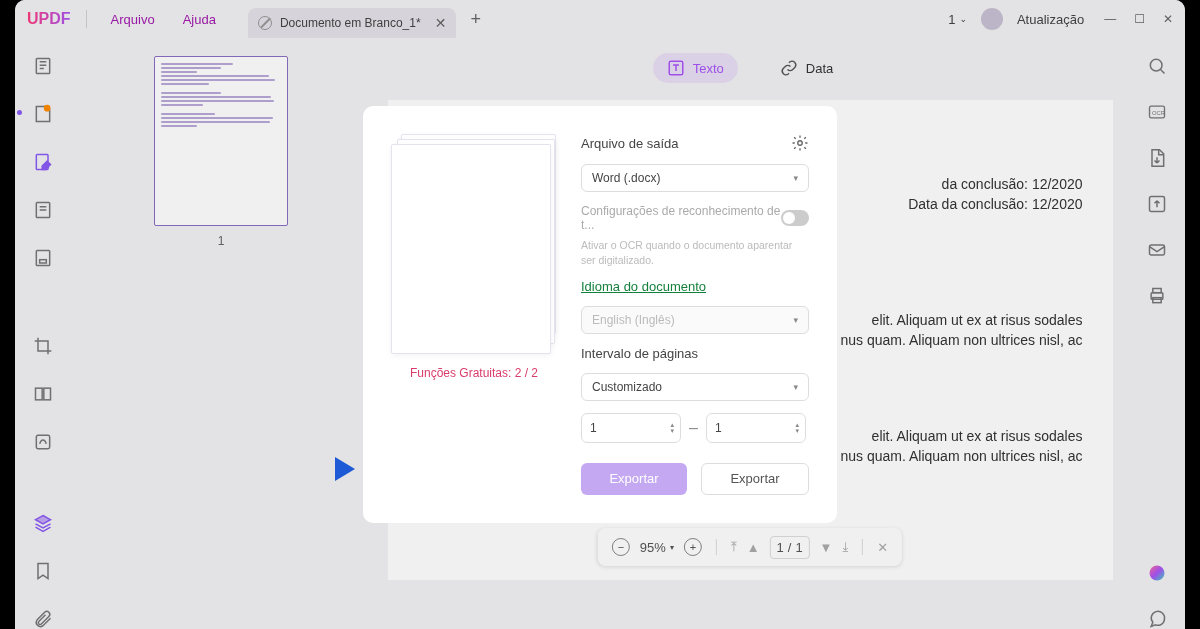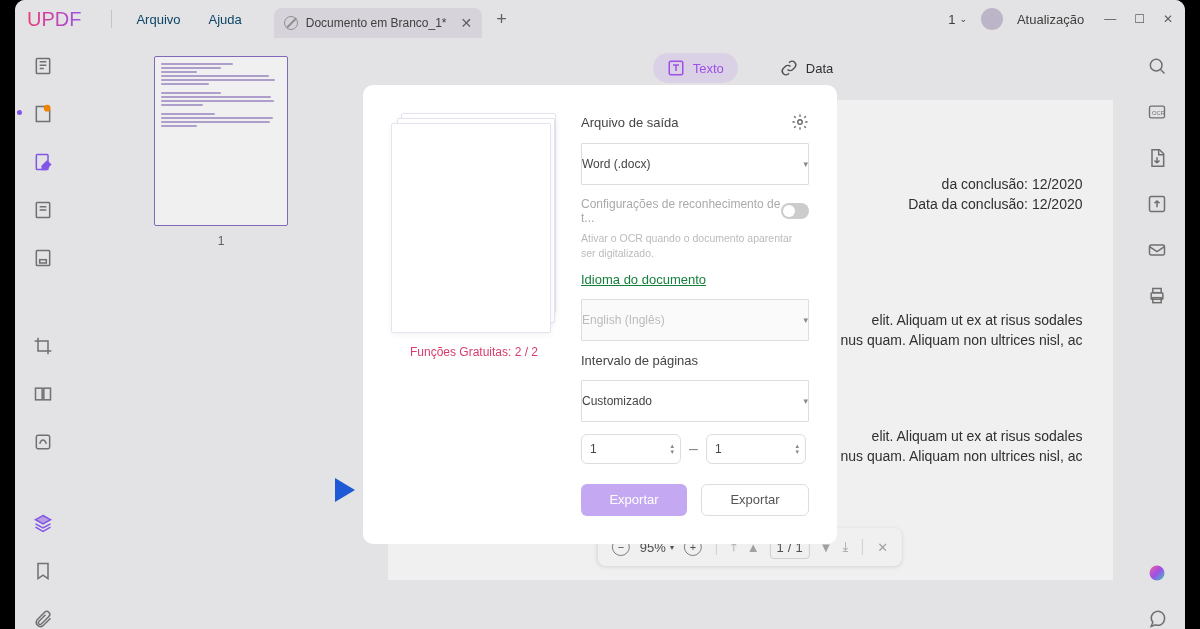--- a/index.html
+++ b/index.html
@@ -1,21 +1,21 @@
 <!DOCTYPE html>
 <html><head>
 <meta charset="utf-8">
 <style>
 * { margin: 0; padding: 0; box-sizing: border-box; font-family: -apple-system, BlinkMacSystemFont, "Segoe UI", sans-serif; }
 body { background: #000; width: 1200px; height: 629px; overflow: hidden; position: relative; }
 .app-frame { position: absolute; top: 0; left: 15px; right: 15px; bottom: 0; background: #f2f1f3; border-radius: 10px 10px 0 0; display: flex; flex-direction: column; }
 .titlebar { height: 38px; background: #f2f1f3; display: flex; align-items: center; padding: 0 12px; border-radius: 10px 10px 0 0; }
-.logo { font-weight: 400; font-size: 20px; background: linear-gradient(90deg,#ff3b7f,#a855f7); -webkit-background-clip: text; -webkit-text-fill-color: transparent; background-clip: text; margin-right: 20px; }
+.logo { font-weight: 700; font-size: 16px; background: linear-gradient(90deg,#ff3b7f,#a855f7); -webkit-background-clip: text; -webkit-text-fill-color: transparent; background-clip: text; margin-right: 5px; }
 .sep { width: 1px; height: 18px; background: #d0d0d0; margin: 0 10px; }
-.menu-item { font-size: 13px; color: #0c4a6e; margin: 0 14px; cursor: pointer; }
+.menu-item { font-size: 13px; color: #a21caf; margin: 0 14px; cursor: pointer; }
 .tab { display: flex; align-items: center; height: 30px; background: #e4e1e8; border-radius: 8px 8px 0 0; padding: 0 10px; margin-left: 18px; gap: 8px; margin-top: 8px; }
 .tab-icon { width: 14px; height: 14px; border: 1.5px solid #999; border-radius: 50%; position: relative; }
 .tab-icon::after { content: ''; position: absolute; width: 13px; height: 1.5px; background: #999; top: 5px; left: 0; transform: rotate(-45deg); }
 .tab-label { font-size: 12px; color: #444; }
 .tab-close { font-size: 14px; color: #666; cursor: pointer; margin-left: 6px; }
 .add-tab { font-size: 18px; color: #666; margin-left: 14px; cursor: pointer; }
 .titlebar-right { margin-left: auto; display: flex; align-items: center; gap: 14px; }
 .page-count { font-size: 13px; color: #444; display:flex; align-items:center; gap:4px;}
 .avatar { width: 22px; height: 22px; border-radius: 50%; background: #c8c1d4; }
 .upgrade { font-size: 13px; color: #444; }
@@ -57,21 +57,21 @@
 .preview-stack .sheet { position:absolute; background:#fff; border:1px solid #e6e2ef; border-radius:2px; box-shadow:0 2px 6px rgba(0,0,0,.05);}
 .preview-stack .s1 { width:155px; height:200px; top:0; left:10px; }
 .preview-stack .s2 { width:158px; height:205px; top:5px; left:6px; }
 .preview-stack .s3 { width:160px; height:210px; top:10px; left:0; }
 .free-line { font-size:12px; color:#d93b6a; margin-top:10px; }
 .dialog-right { flex:1; display:flex; flex-direction:column; gap:12px;}
 .dialog-row { display:flex; justify-content:space-between; align-items:center;}
 .dialog-label { font-size:13px; color:#444; }
 .gear-btn { width:18px; height:18px; cursor:pointer;}
 .gear-btn svg{width:18px;height:18px;}
-.select { border:1px solid #ddd; border-radius:1px; height:42px; padding:0 0; display:flex; align-items:center; justify-content:space-between; font-size:12px; color:#444; cursor:pointer;}
+.select { border:1px solid #ddd; border-radius:6px; height:28px; padding:0 10px; display:flex; align-items:center; justify-content:space-between; font-size:12px; color:#444; cursor:pointer;}
 .select .chev { font-size:9px; color:#888;}
 .select.disabled { color:#bbb; background:#fafafa;}
 .toggle { width:30px; height:16px; background:#ccc; border-radius:8px; position:relative; cursor:pointer;}
 .toggle::after{content:'';position:absolute;width:12px;height:12px;background:#fff;border-radius:50%;top:2px;left:2px;}
 .helper { font-size:10.5px; color:#bbb; line-height:1.35; margin-top:-6px;}
 .range-row { display:flex; align-items:center; gap:8px;}
 .spinner-input { border:1px solid #ddd; border-radius:6px; height:30px; width:100px; display:flex; align-items:center; padding:0 8px; font-size:12px; color:#444; position:relative;}
 .spinner-input .arrows { position:absolute; right:6px; display:flex; flex-direction:column; line-height:6px; font-size:7px; color:#888;}
 .dash { color:#888; }
 .dialog-buttons { display:flex; gap:14px; margin-top:8px;}

